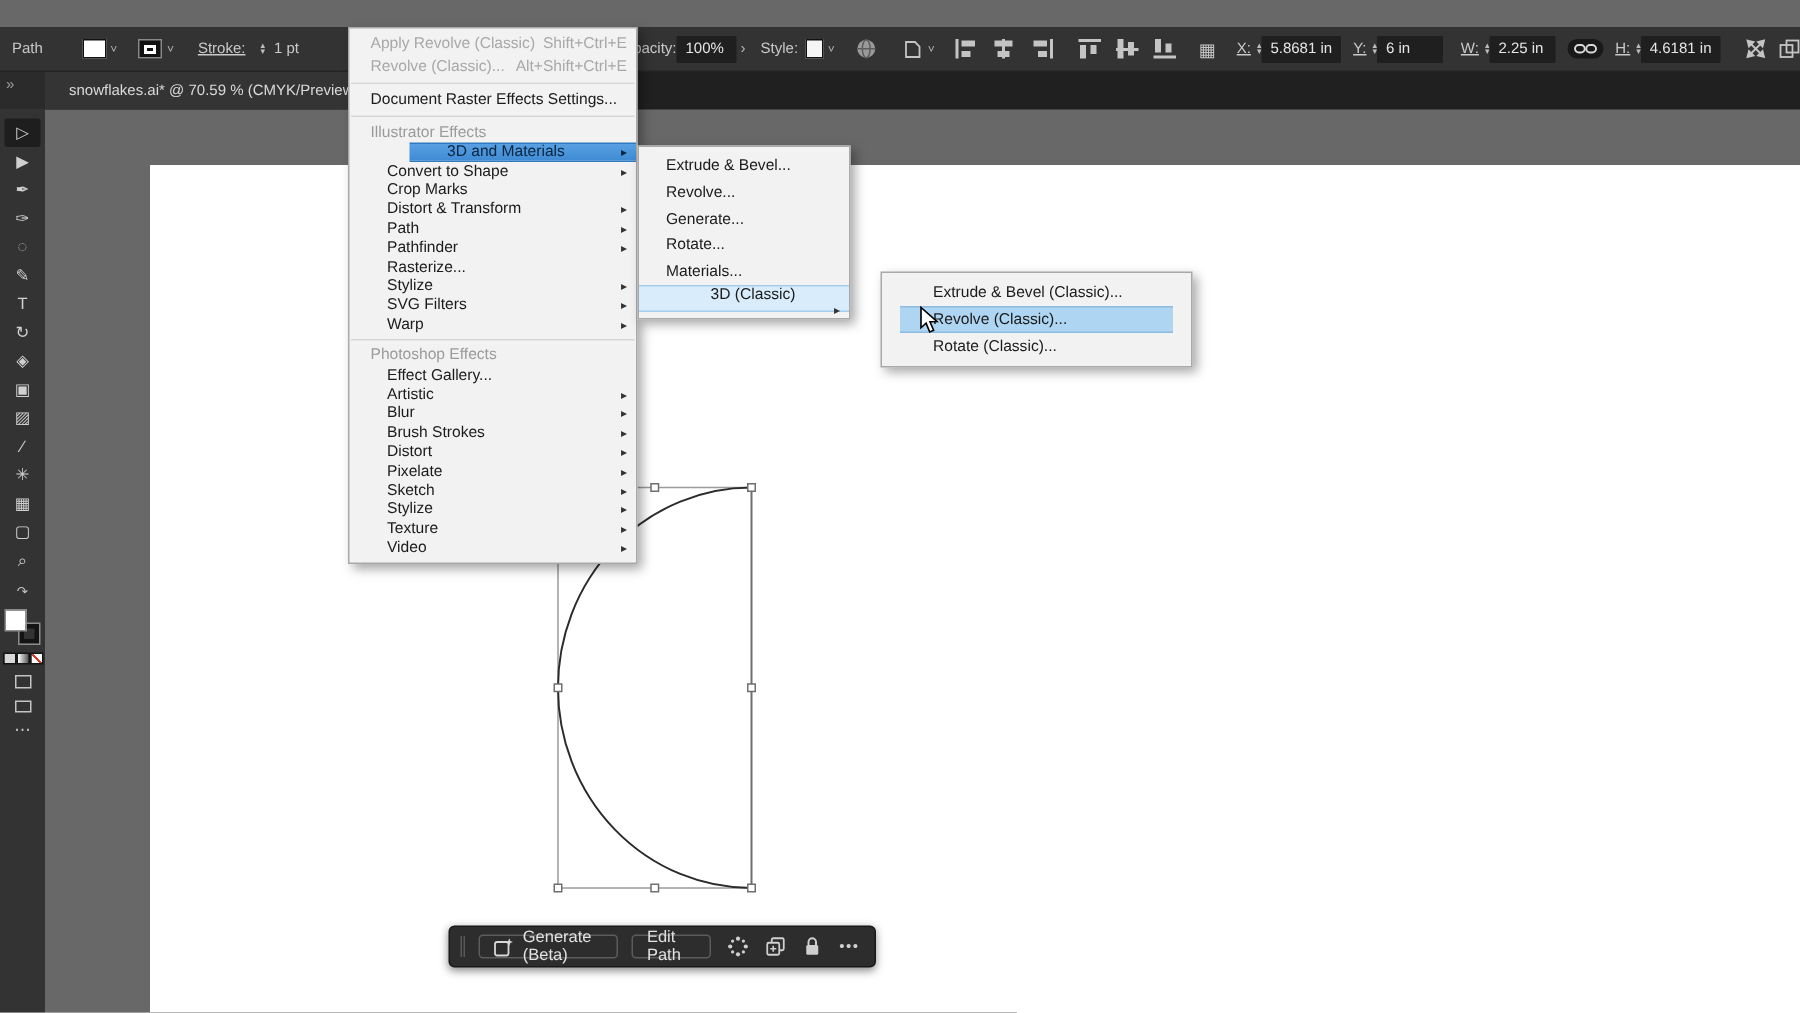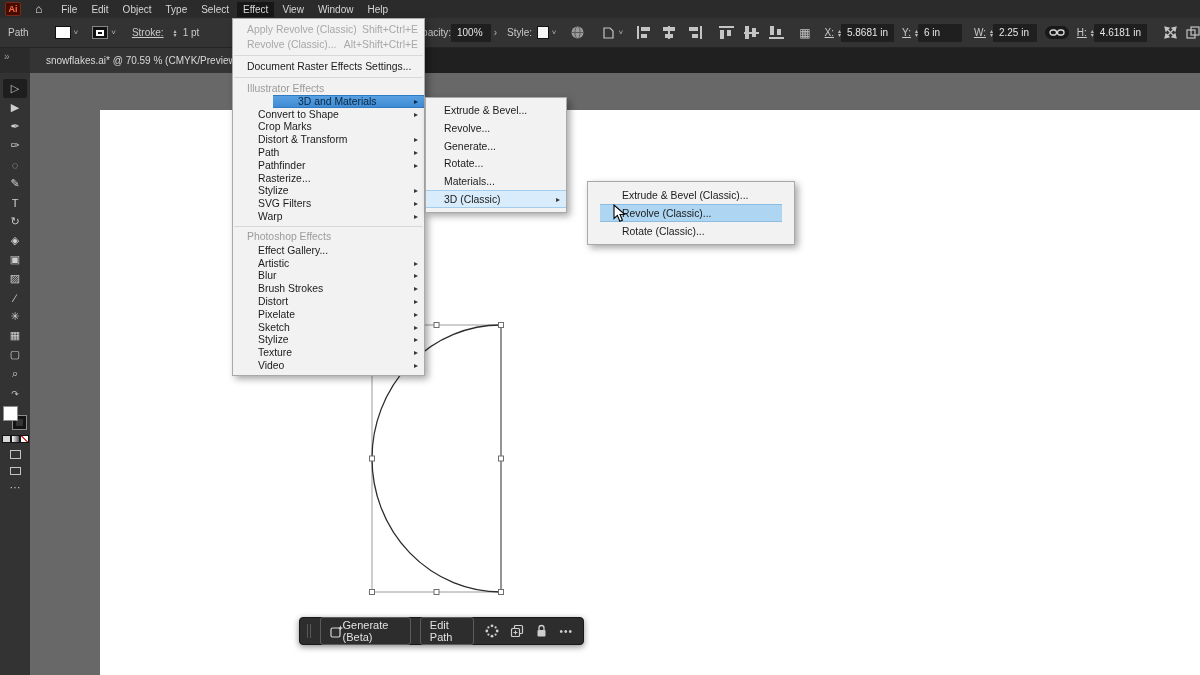--- a/index.html
+++ b/index.html
@@ -86,55 +86,40 @@
   .m-sep { border-top:1px solid #d8d8d8; margin:3px 1px; }
   .m-shortcut { margin-left:auto; color:inherit; }
   .m-arrow { margin-left:auto; font-size:8px; color:#333; }
   .m-row.hl-blue { background:linear-gradient(#58a0e2,#3f8bd4); border-top:1px solid #2f7ac0;
                    border-bottom:1px solid #2f7ac0; color:#0a2540;margin-left:40px; }
   .m-row.hl-blue .m-arrow { color:#0a2540; }
   .submenu-3d { left:425px; top:97px; width:142px; padding:4px 0; }
   .submenu-3d .m-row { height:17.7px; padding:0 6px 0 18px; }
   .submenu-classic { left:587px; top:181px; width:208px; padding:4px 12px; }
   .submenu-classic .m-row { height:18px; padding:0 8px 0 22px; }
-  .m-row.hl-light { background:#d9ecfb; border-top:1px solid #a5cdeb; border-bottom:1px solid #a5cdeb; }
+  .m-row.hl-light { background:#d9ecfb; border-top:1px solid #a5cdeb; border-bottom:1px solid #a5cdeb;flex-direction:column; }
   .m-row.hl-mid { background:#aed5f1; border-top:1px solid #8cbcdf; border-bottom:1px solid #8cbcdf; }
 
   .cursor-arrow { position:absolute; left:613px; top:204px; z-index:70; }
 
   
   .taskbar { position:absolute; left:299px; top:617px; width:285px; height:28px; background:#2d2d2d;
              border:1px solid #191919; border-radius:4px; box-shadow:0 2px 6px rgba(0,0,0,0.45);
              display:flex; align-items:center; z-index:40; color:#d6d6d6; }
   .tb-grip { width:4px; height:14px; border-left:1px solid #585858; border-right:1px solid #585858; margin-left:7px; }
-  .tb-btn { border:1px solid #5c5c5c; border-radius:3px; height:28px; display:flex; align-items:center;
-            padding:0 9px; font-size:11px; margin-left:9px; color:#e2e2e2; }
+  .tb-btn { border:1px solid #5c5c5c; border-radius:3px; height:16px; display:flex; align-items:center;
+            padding:0 9px; font-size:11px; margin-left:9px; gap:6px; color:#e2e2e2; }
   .tb-ico { display:flex; align-items:center; justify-content:center; margin-left:11px; }
   .tb-more { font-size:10px; letter-spacing:1px; margin:0 10px 0 11px; color:#cfcfcf; }
 </style>
 </head>
 <body>
 
 <div class="screen">
 
-  <div class="menubar">
-    <div class="ai-logo">Ai</div>
-    <div class="home-icon">⌂</div>
-    <div id="mb-items" style="display:flex;">
-        <div class="mb-item">File</div>
-        <div class="mb-item">Edit</div>
-        <div class="mb-item">Object</div>
-        <div class="mb-item">Type</div>
-        <div class="mb-item">Select</div>
-        <div class="mb-item active">Effect</div>
-        <div class="mb-item">View</div>
-        <div class="mb-item">Window</div>
-        <div class="mb-item">Help</div>
-      </div>
-  </div>
 
   <div class="controlbar">
     <span class="cb-label">Path</span>
     <span class="swatch-wrap">
       <span class="fill-swatch"></span>
       <span class="chev">˅</span>
       <span class="stroke-swatch">
           <span class="inner"></span>
         </span>
       <span class="chev">˅</span>

